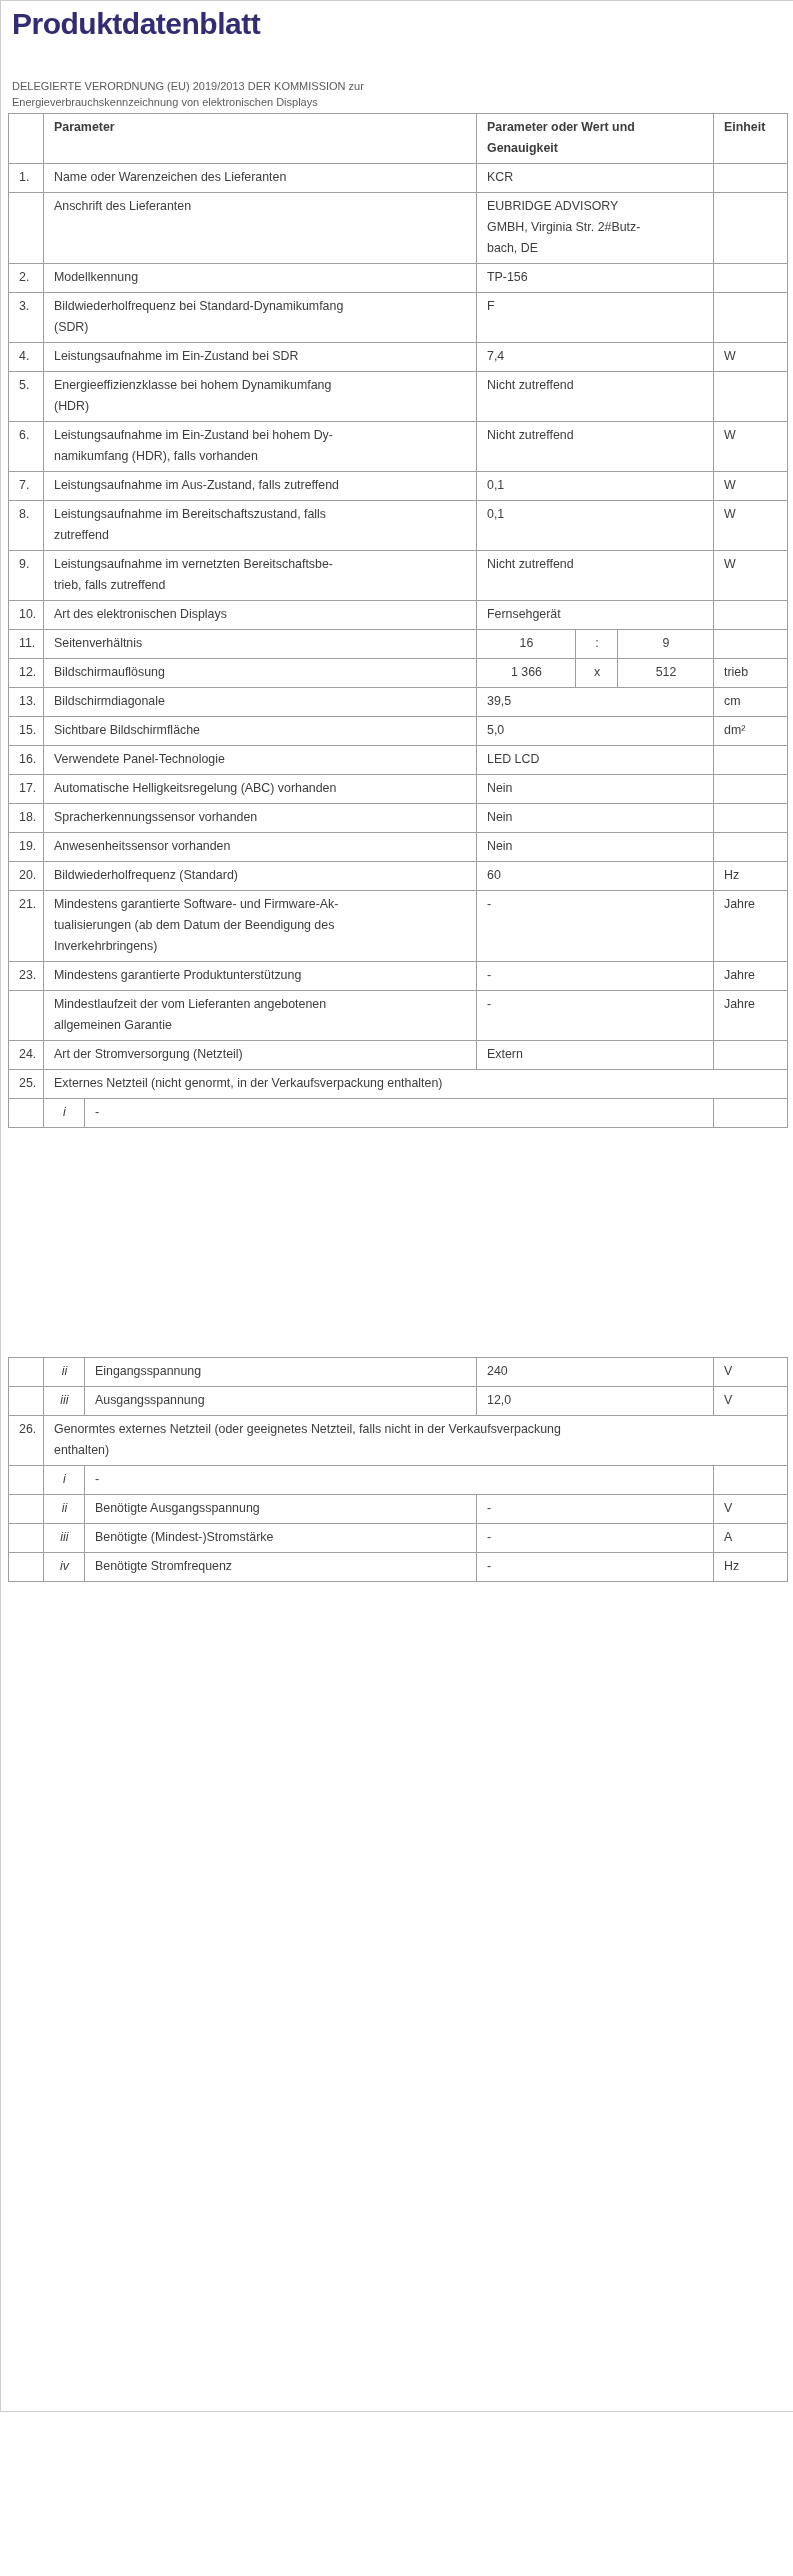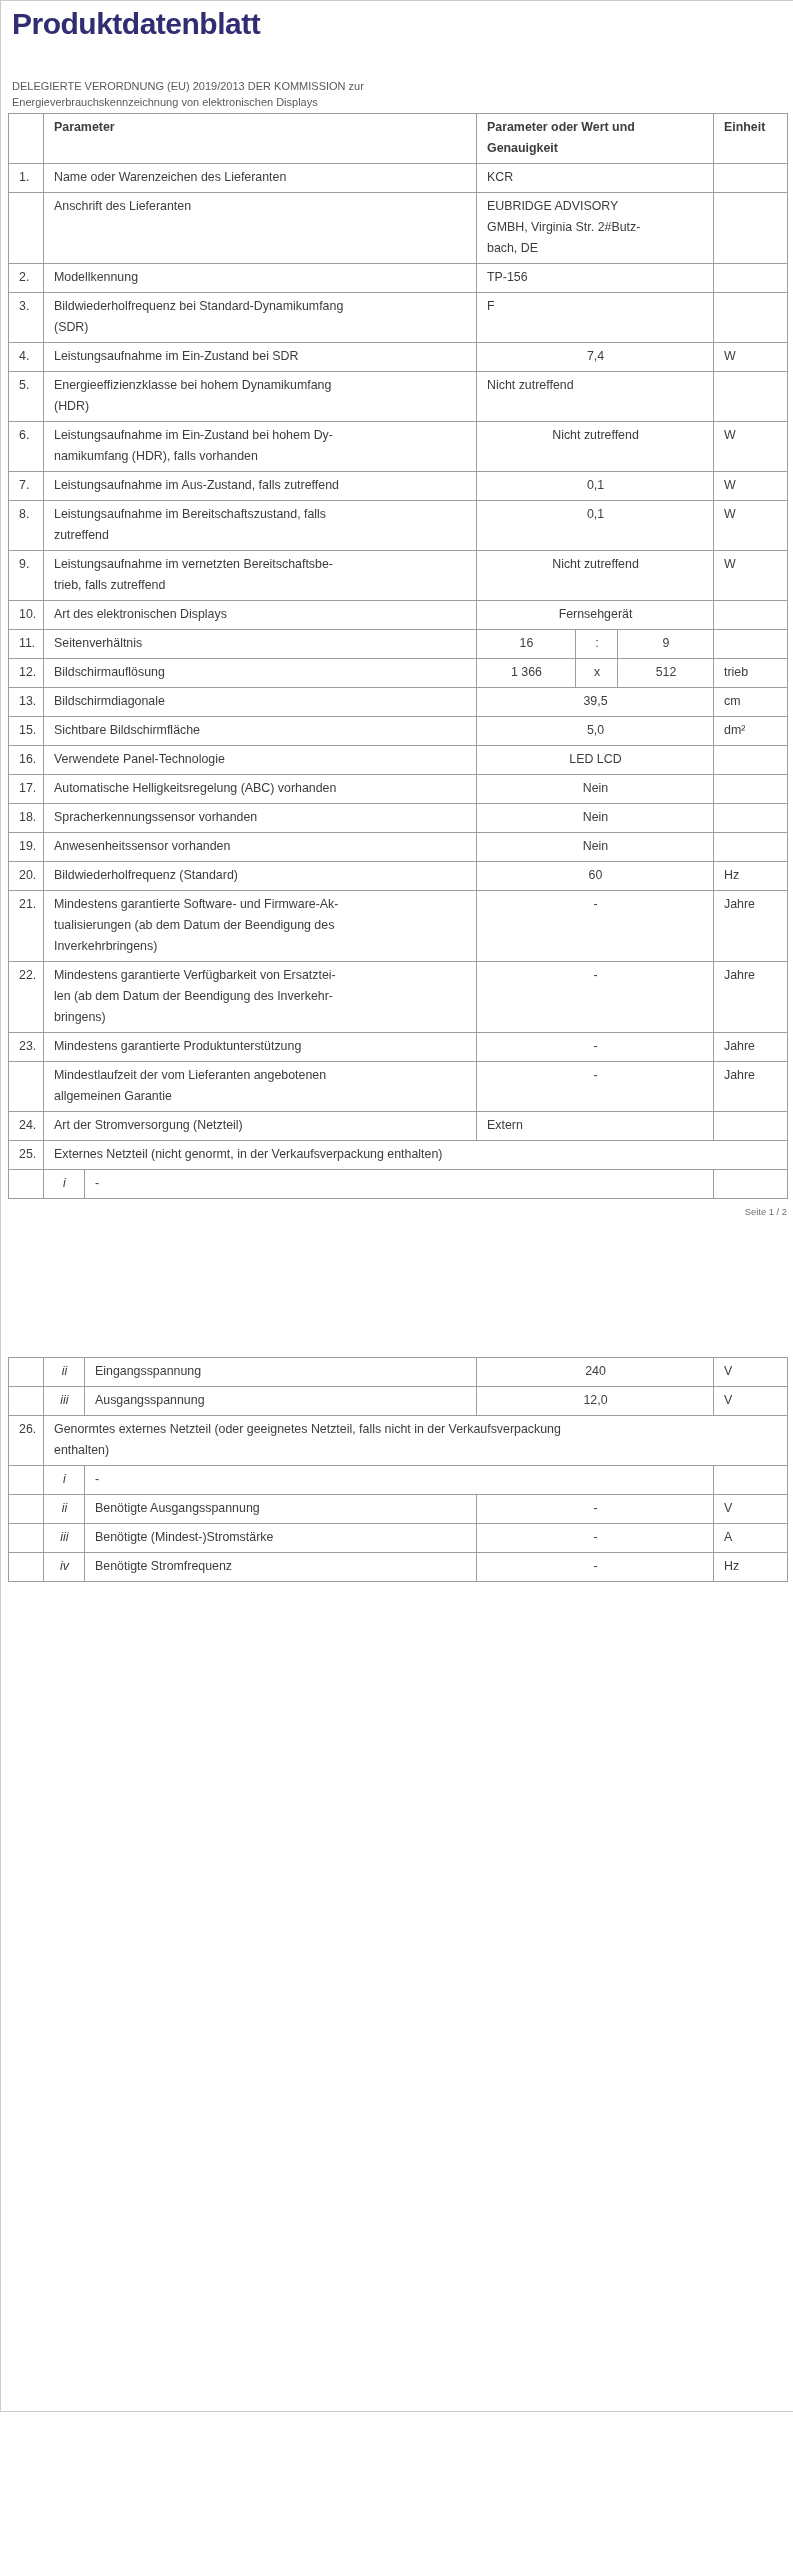--- a/index.html
+++ b/index.html
@@ -13,21 +13,21 @@
   .block-p1{top:112px;}
   .block-p2{top:1356px;}
   table.sheet{border-collapse:collapse;table-layout:fixed;width:779px;margin-left:7px;}
   table.sheet th,table.sheet td{
       border:1px solid #9e9e9e;vertical-align:top;
       padding:3px 9px 4px 10px;font-size:12.4px;line-height:21px;
       white-space:pre-line;overflow:hidden;}
   table.sheet th{font-weight:bold;text-align:left;}
   td.c-num{padding-left:11px;padding-right:2px;}
   td.c-roman{font-style:italic;text-align:center;padding-left:3px;padding-right:3px;}
-  td.align-right{text-align:center;margin-top:23px;}
+  td.align-right{text-align:left;margin-top:23px;}
   td.align-left{text-align:left;}
   td.c-sub{text-align:center;padding-left:2px;padding-right:2px;}
   .page-footer{font-size:9.4px;color:#6e6e6e;text-align:center;}
   .footer-p1{width:779px;margin-left:7px;text-align:right;margin-top:7px;}
   .footer-p2{position:absolute;top:2553px;right:7px;}
 </style>
 </head>
 <body>
 
 <div class="page">
@@ -193,28 +193,20 @@
           </tr>
           <tr>
             <td class="c-num">21.</td>
             <td class="c-label" colspan="2">Mindestens garantierte Software- und Firmware-Ak-
 tualisierungen (ab dem Datum der Beendigung des
 Inverkehrbringens)</td>
             <td class="align-right" colspan="3">-</td>
             <td class="c-unit">Jahre</td>
           </tr>
           <tr>
-            <td class="c-num">22.</td>
-            <td class="c-label" colspan="2">Mindestens garantierte Verfügbarkeit von Ersatztei-
-len (ab dem Datum der Beendigung des Inverkehr-
-bringens)</td>
-            <td class="align-right" colspan="3">-</td>
-            <td class="c-unit">Jahre</td>
-          </tr>
-          <tr>
             <td class="c-num">23.</td>
             <td class="c-label" colspan="2">Mindestens garantierte Produktunterstützung</td>
             <td class="align-right" colspan="3">-</td>
             <td class="c-unit">Jahre</td>
           </tr>
           <tr>
             <td class="c-num"></td>
             <td class="c-label" colspan="2">Mindestlaufzeit der vom Lieferanten angebotenen
 allgemeinen Garantie</td>
             <td class="align-right" colspan="3">-</td>
@@ -231,21 +223,20 @@
             <td class="c-label" colspan="6">Externes Netzteil (nicht genormt, in der Verkaufsverpackung enthalten)</td>
           </tr>
           <tr>
             <td class="c-num"></td>
             <td class="c-roman">i</td>
             <td class="align-left" colspan="4">-</td>
             <td class="c-unit"></td>
           </tr>
         </tbody>
     </table>
-    <div class="page-footer footer-p1">Seite 1 / 2</div>
   </div>
 
   <div class="page-block block-p2">
     <table class="sheet">
       <colgroup>
         <col style="width:35px">
           <col style="width:41px">
           <col style="width:392px">
         <col style="width:99px">
           <col style="width:42px">

